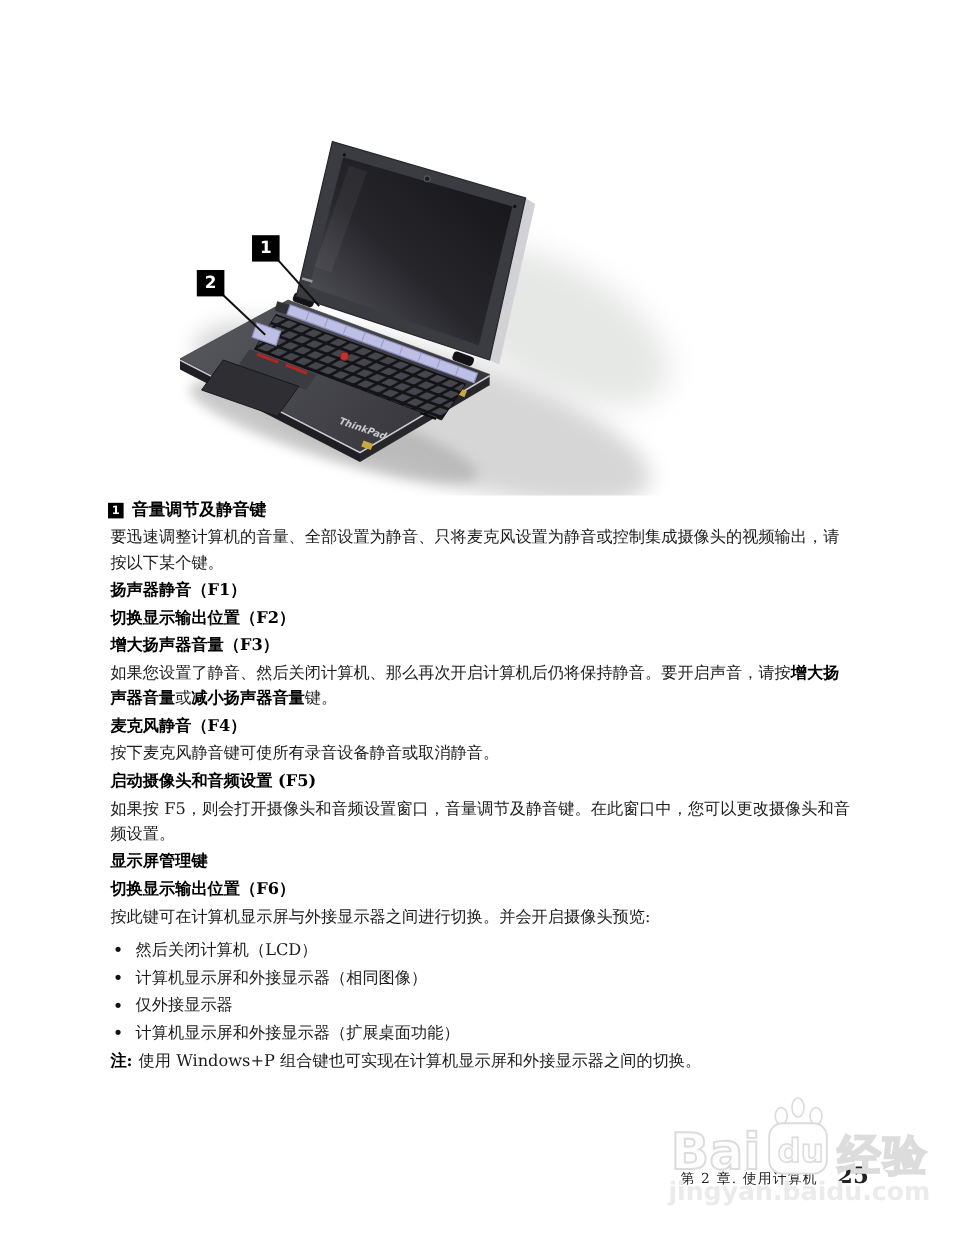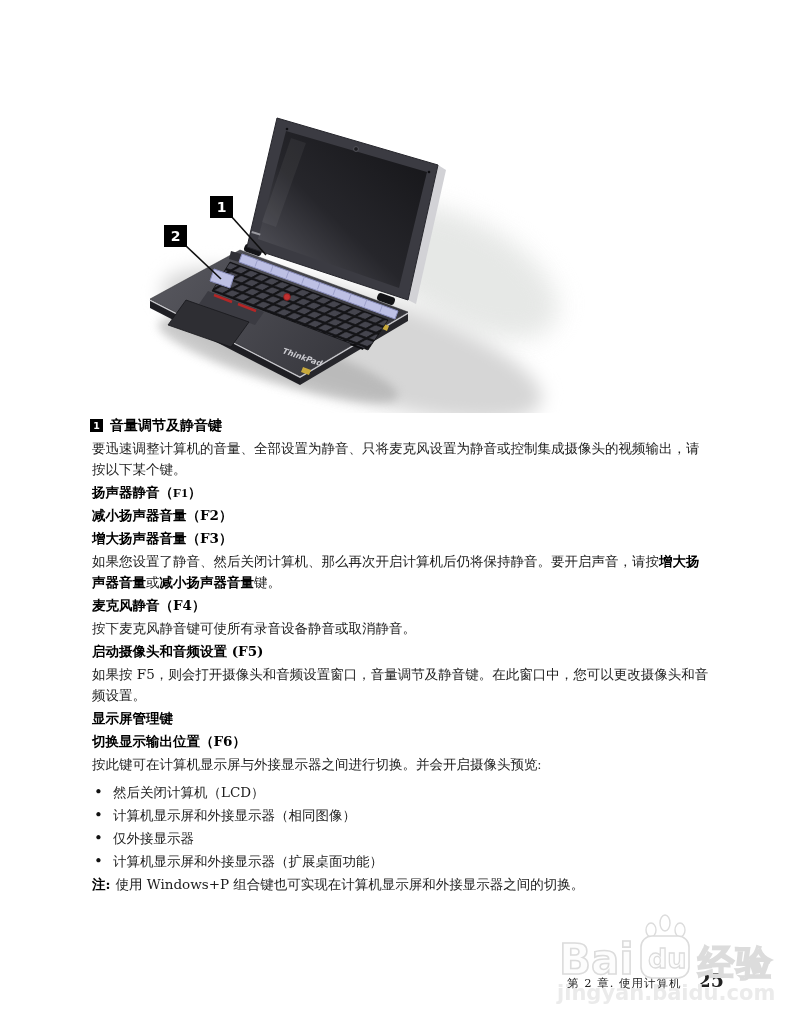--- a/index.html
+++ b/index.html
@@ -21,21 +21,21 @@
   .content{margin:0 78px 0 90px;width:622px;font-size:13.5px;line-height:21px;}
   .content p{margin:2px;}
   .sec-title{margin:2px 0 0 0;font-size:14px;font-weight:bold;color:#000;display:flex;align-items:center;}
   .marker{
     display:inline-block;width:13px;height:13px;background:#000;color:#fff;text-align:center;
     font-family:"DejaVu Sans","Liberation Sans",sans-serif;font-size:9.5px;font-weight:bold;line-height:13px;margin-right:7px;flex:0 0 auto;
   }
   .h{font-weight:bold;color:#000;font-size:13.5px;margin:0;}
   .mt5{margin-top:5px;}  .mt8{margin-top:8px;}
   .mt9{margin-top:9px;}  .mt10{margin-top:10px;} .mt11{margin-top:11px;}
-  .mt12{margin-top:12px;font-family:Liberation Serif, serif;} .mt14{margin-top:14px;}
+  .mt12{margin-top:12px;} .mt14{margin-top:14px;}
   b.inline{font-weight:bold;color:#000;}
   ul.opts{list-style:none;margin:6px 0 0 0;padding:0;}
   ul.opts li{position:relative;padding-left:23px;margin:0 0 1px 0;line-height:22px;}
   ul.opts li::before{content:"•";position:absolute;left:4px;top:0;font-size:15px;color:#111;}
   .note{margin-top:6px;}
   .note .lbl{font-weight:bold;color:#000;margin-right:5px;}
   
   .footer{
     position:absolute;top:969px;right:76px;display:flex;align-items:baseline;color:#222;
   }
@@ -154,21 +154,21 @@
   <div class="content">
 
     <div class="sec-title">
       <span class="marker">1</span>
       <span>音量调节及静音键</span>
     </div>
 
     <p class="mt9">要迅速调整计算机的音量、全部设置为静音、只将麦克风设置为静音或控制集成摄像头的视频输出，请按以下某个键。</p>
 
     <p class="h mt12">扬声器静音（F1）</p>
-    <p class="h mt14">减小扬声器音量（F2）</p>
+    <p class="h mt14">切换显示输出位置（F2）</p>
     <p class="h mt14">增大扬声器音量（F3）</p>
 
     <p class="mt10"><span>如果您设置了静音、然后关闭计算机、那么再次开启计算机后仍将保持静音。要开启声音，请按</span><b class="inline">增大扬声器音量</b><span>或</span><b class="inline">减小扬声器音量</b><span>键。</span></p>
 
     <p class="h mt10">麦克风静音（F4）</p>
     <p class="mt10">按下麦克风静音键可使所有录音设备静音或取消静音。</p>
 
     <p class="h mt11">启动摄像头和音频设置 (F5)</p>
     <p class="mt10">如果按 F5，则会打开摄像头和音频设置窗口，音量调节及静音键。在此窗口中，您可以更改摄像头和音频设置。</p>
 

